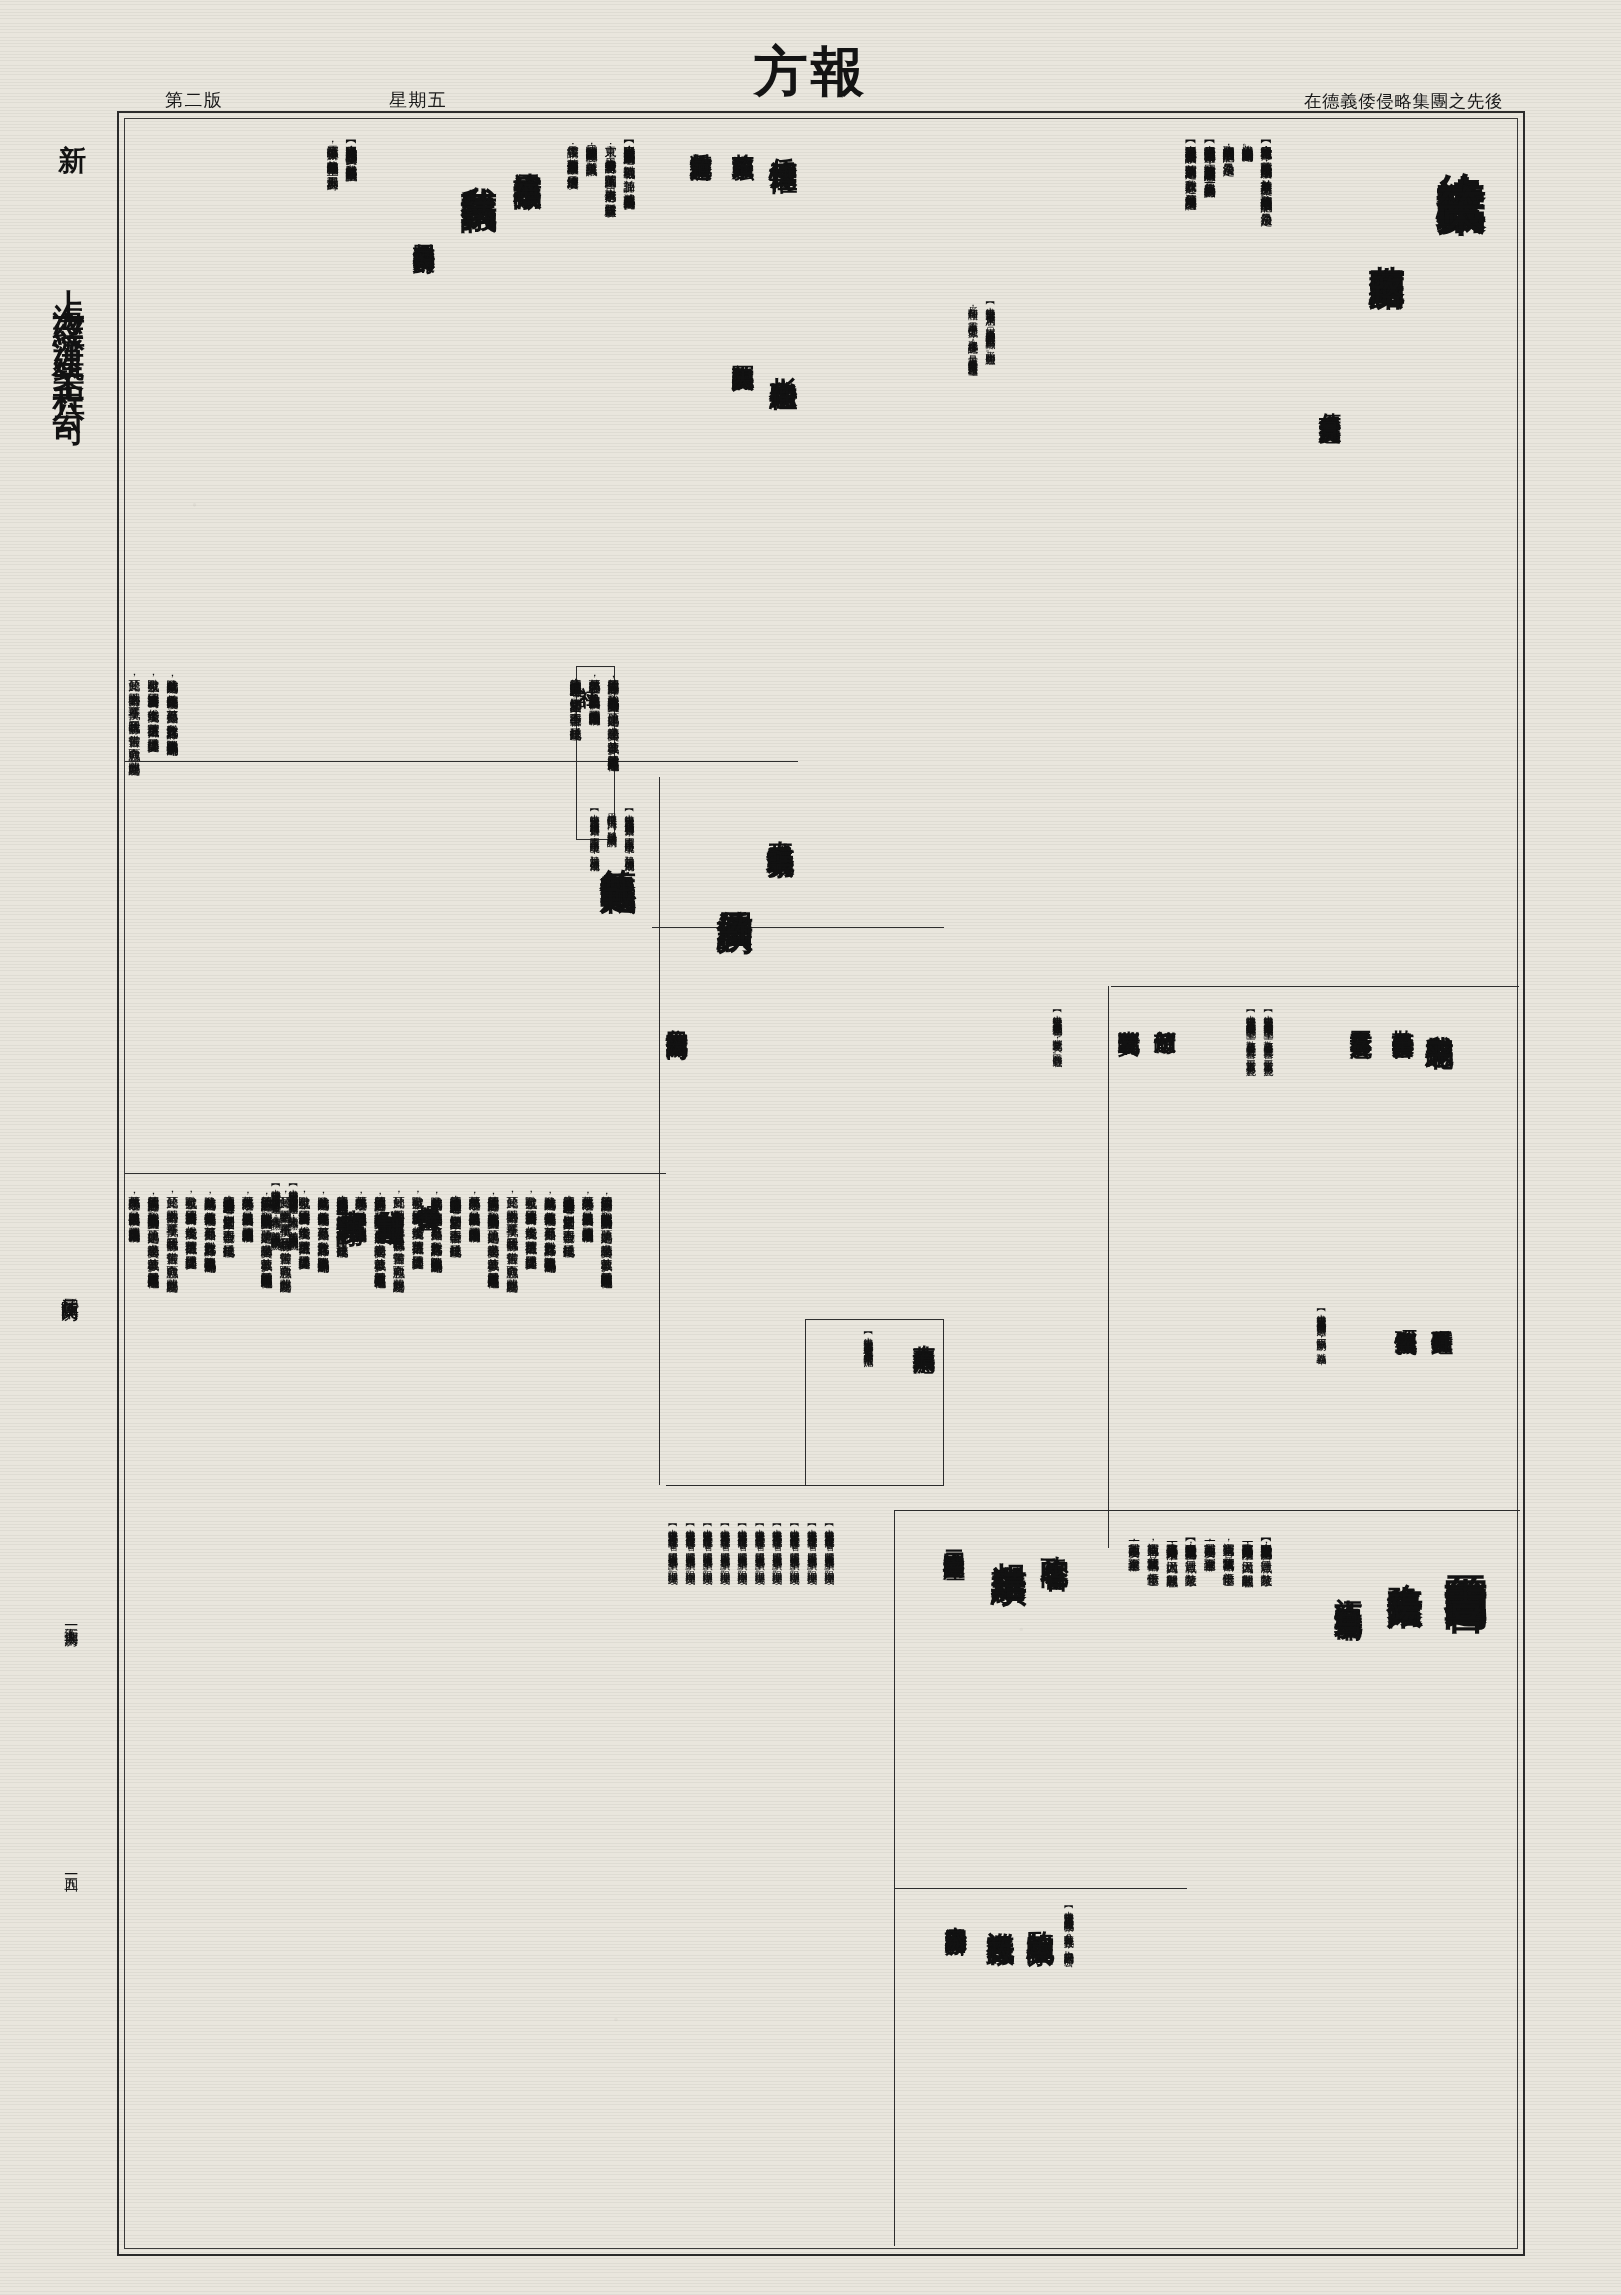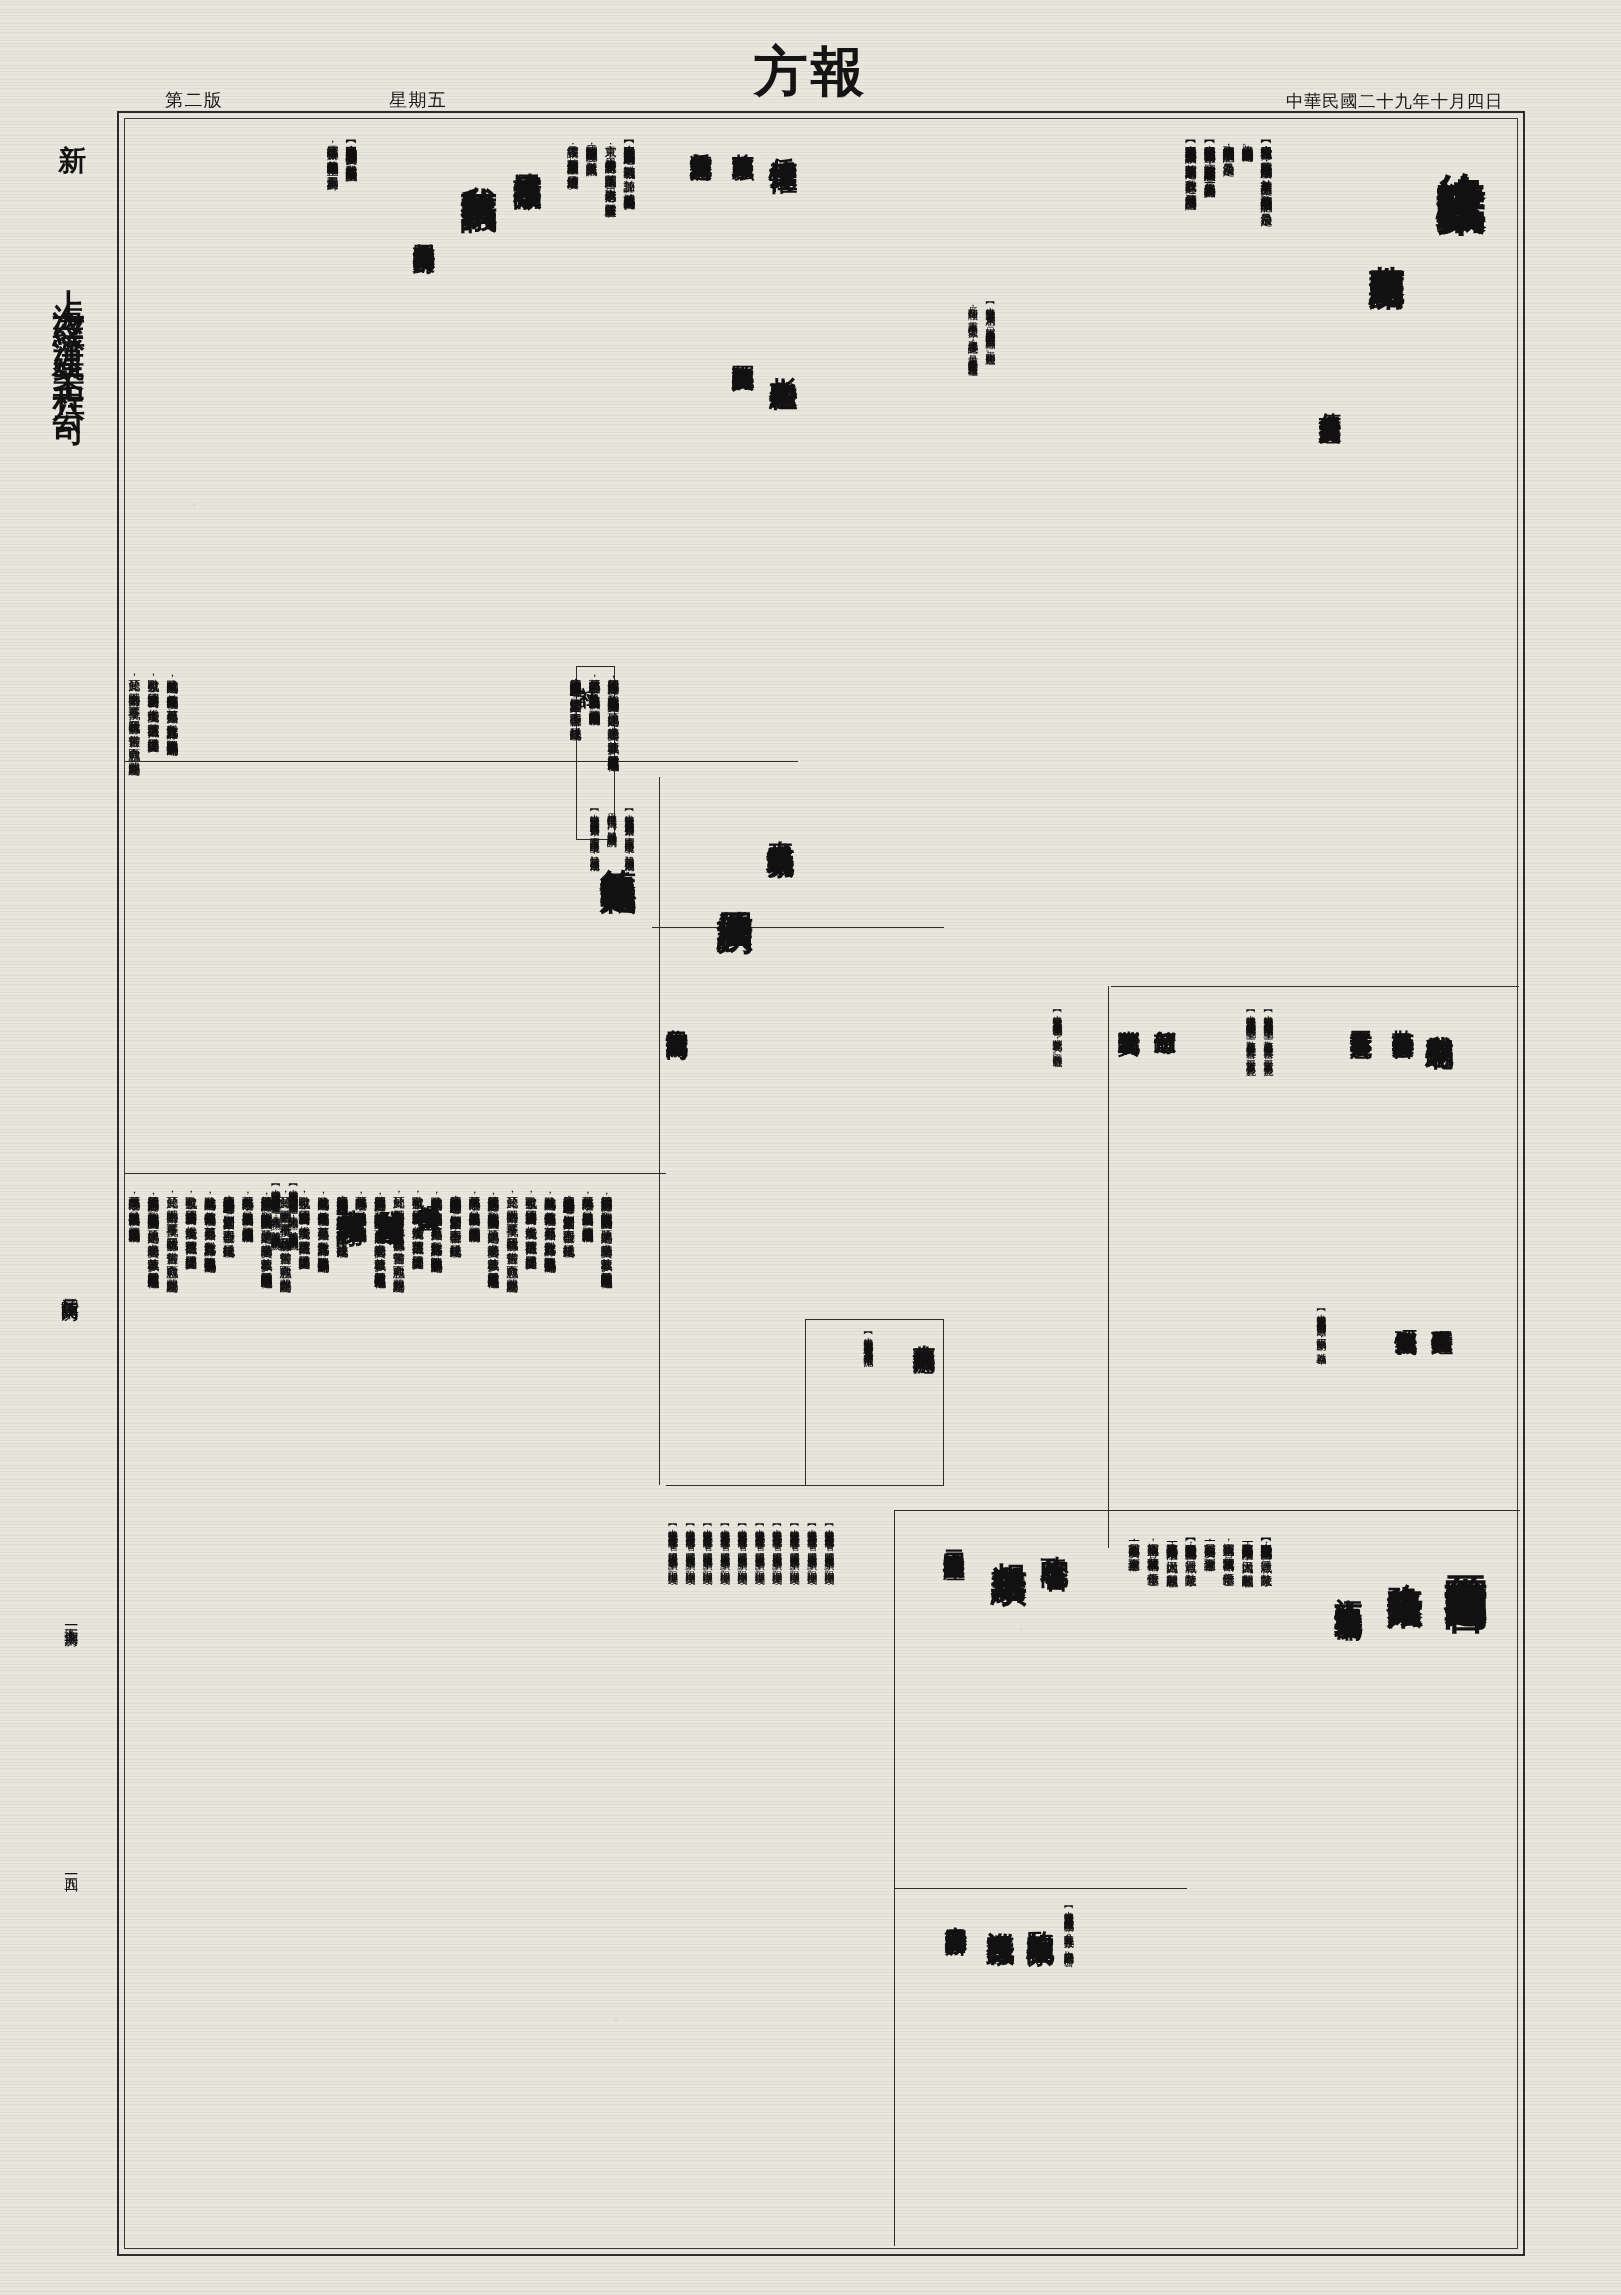--- a/index.html
+++ b/index.html
@@ -153,21 +153,21 @@
 </style>
 </head>
 <body>
 
 <div class="page">
 
   <div class="masthead">
     <div class="masthead-title">方報</div>
     <div class="masthead-left-a">第二版</div>
     <div class="masthead-left-b">星期五</div>
-    <div class="masthead-right">中華民國二十九年十月四日</div>
+    <div class="masthead-right">在德義倭侵略集團之先後</div>
   </div>
 
   <div class="frame">
     <div class="frame-inner"></div>
   </div>
 
   <div class="adblock" style="left:36px; top:118px; width:76px; height:2131px;">
     <div class="v" style="font-size:28px; font-weight:bold; height:139px; position:absolute; top:2.8px; left:21px;">新</div>
     <div class="v" style="font-size:32px; font-weight:bold; height:972px; position:absolute; top:146px; left:15.3px; letter-spacing:14px;">上海經濟建築工程公司</div>
     <div class="v" style="font-size:18px; height:292px; position:absolute; top:1166px; left:25px;">長沙届陳氏藥房</div>

